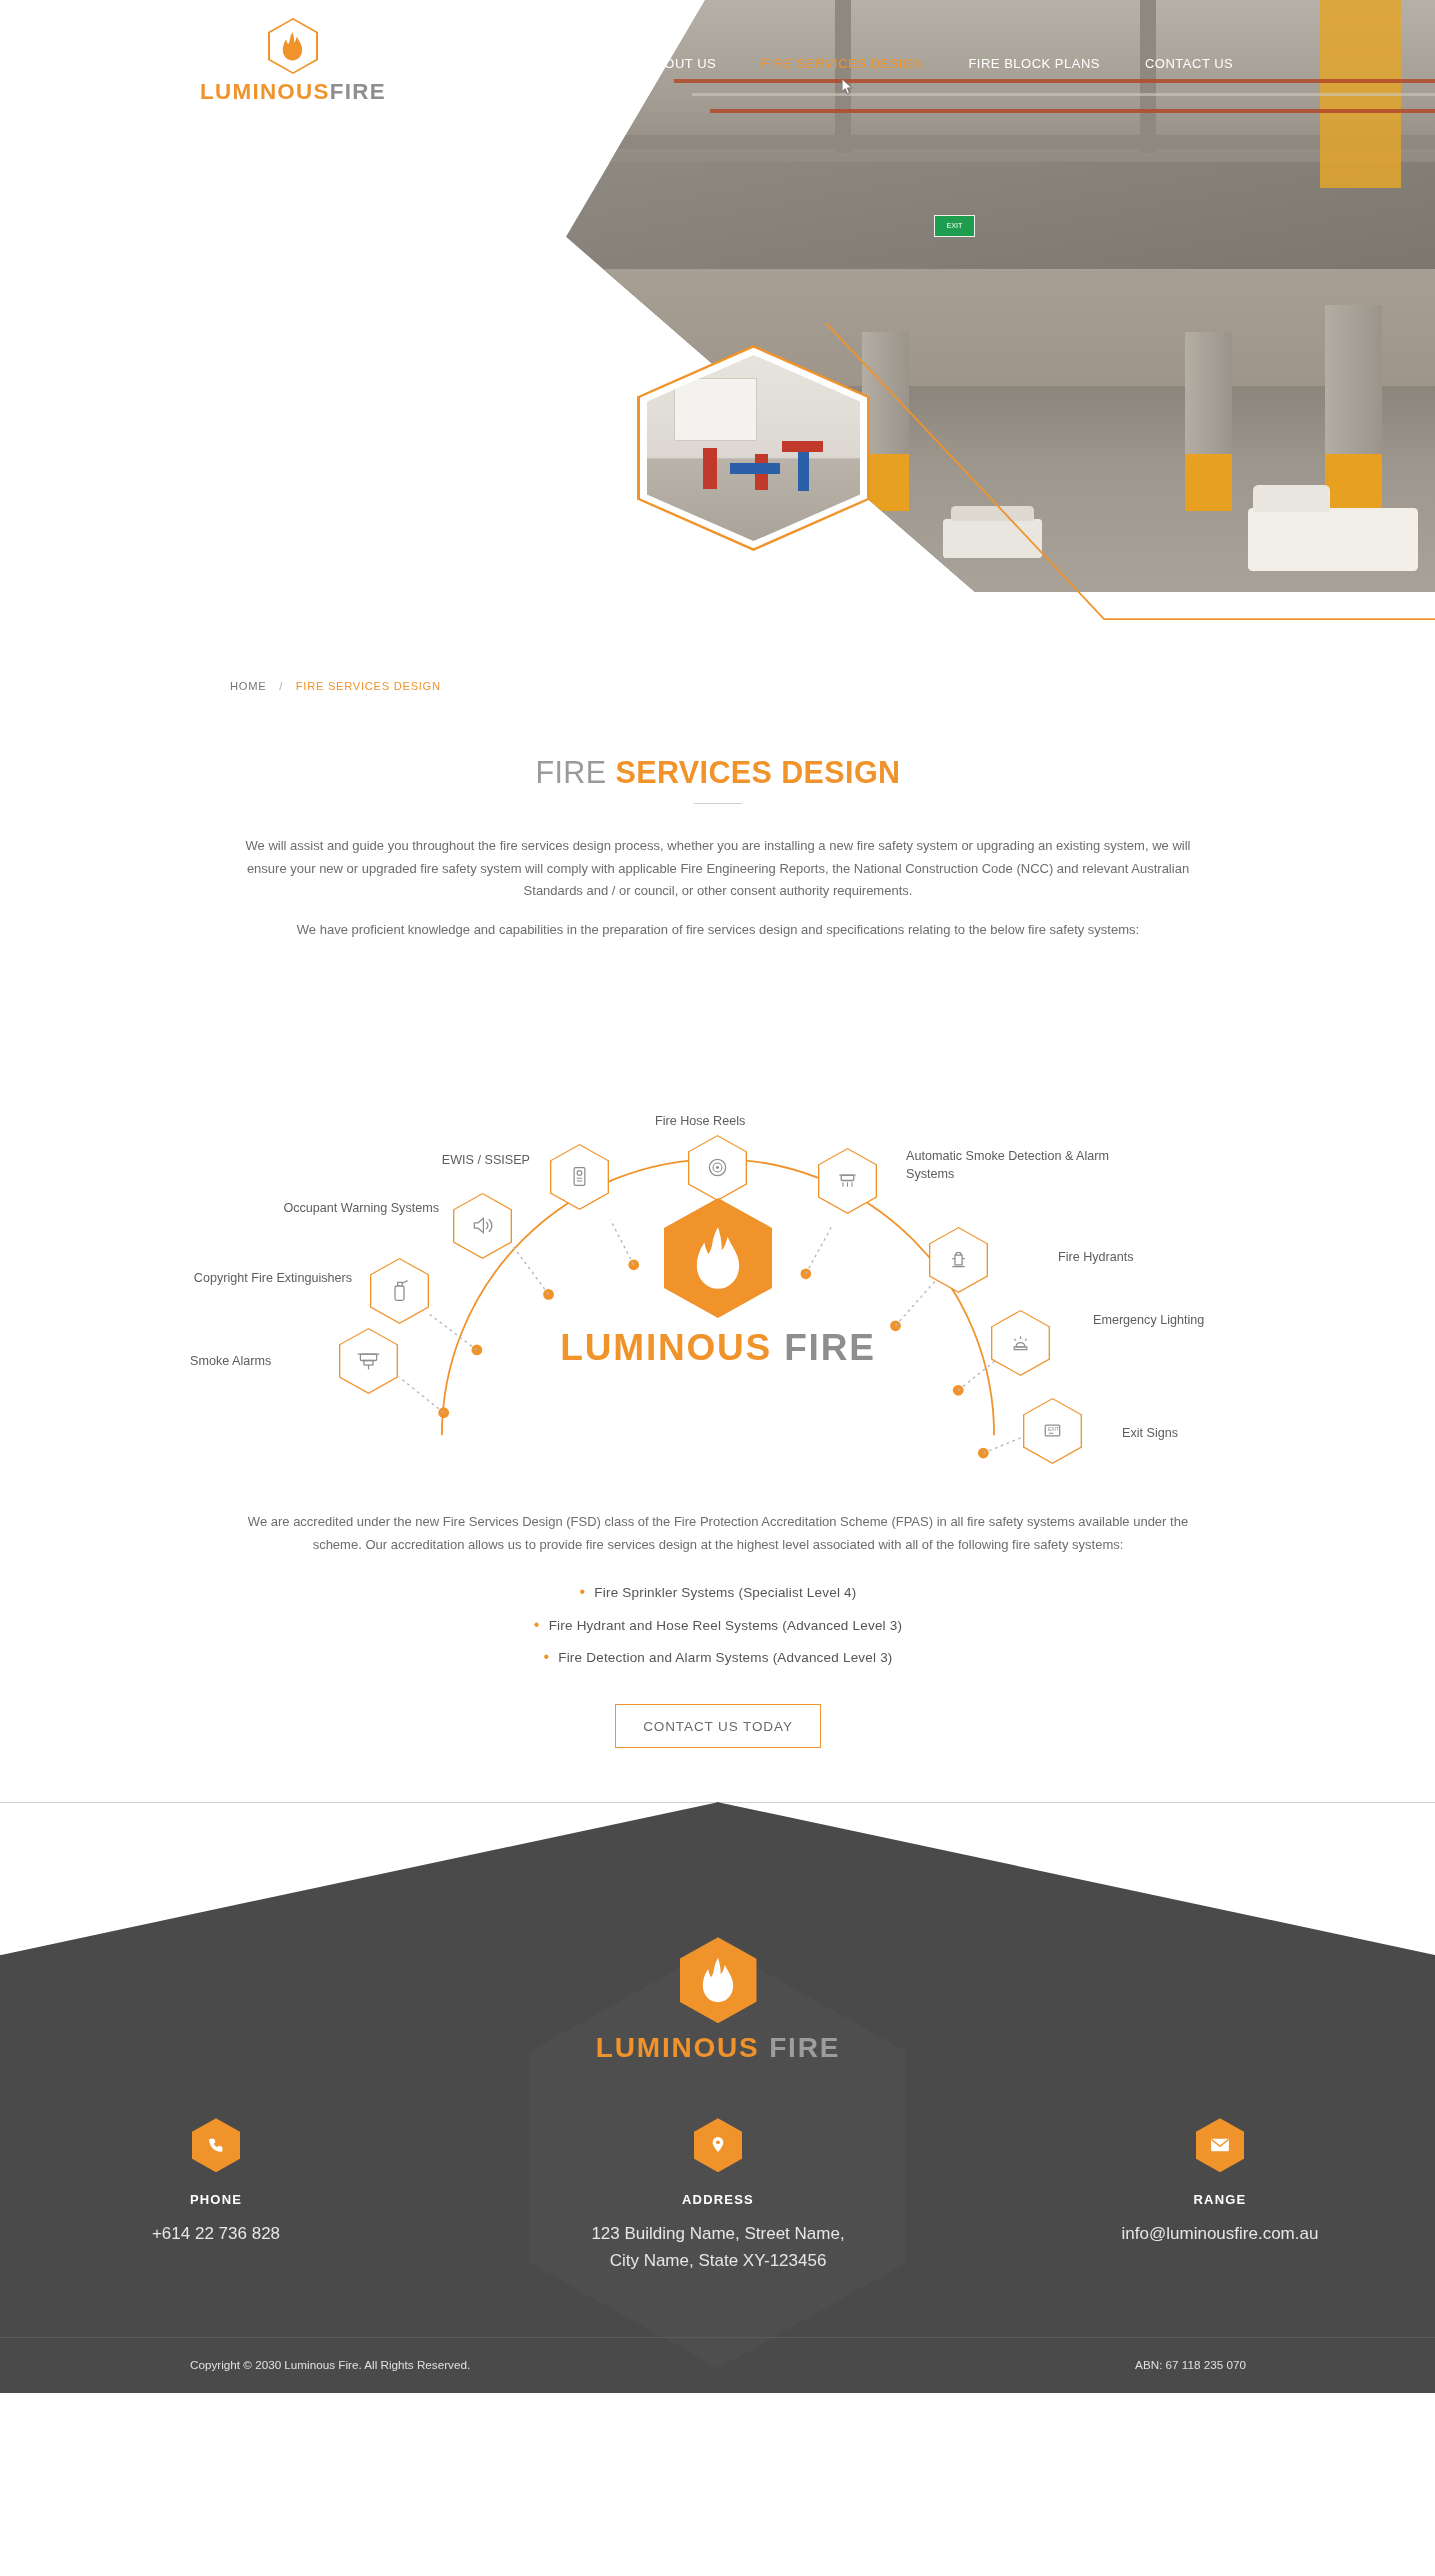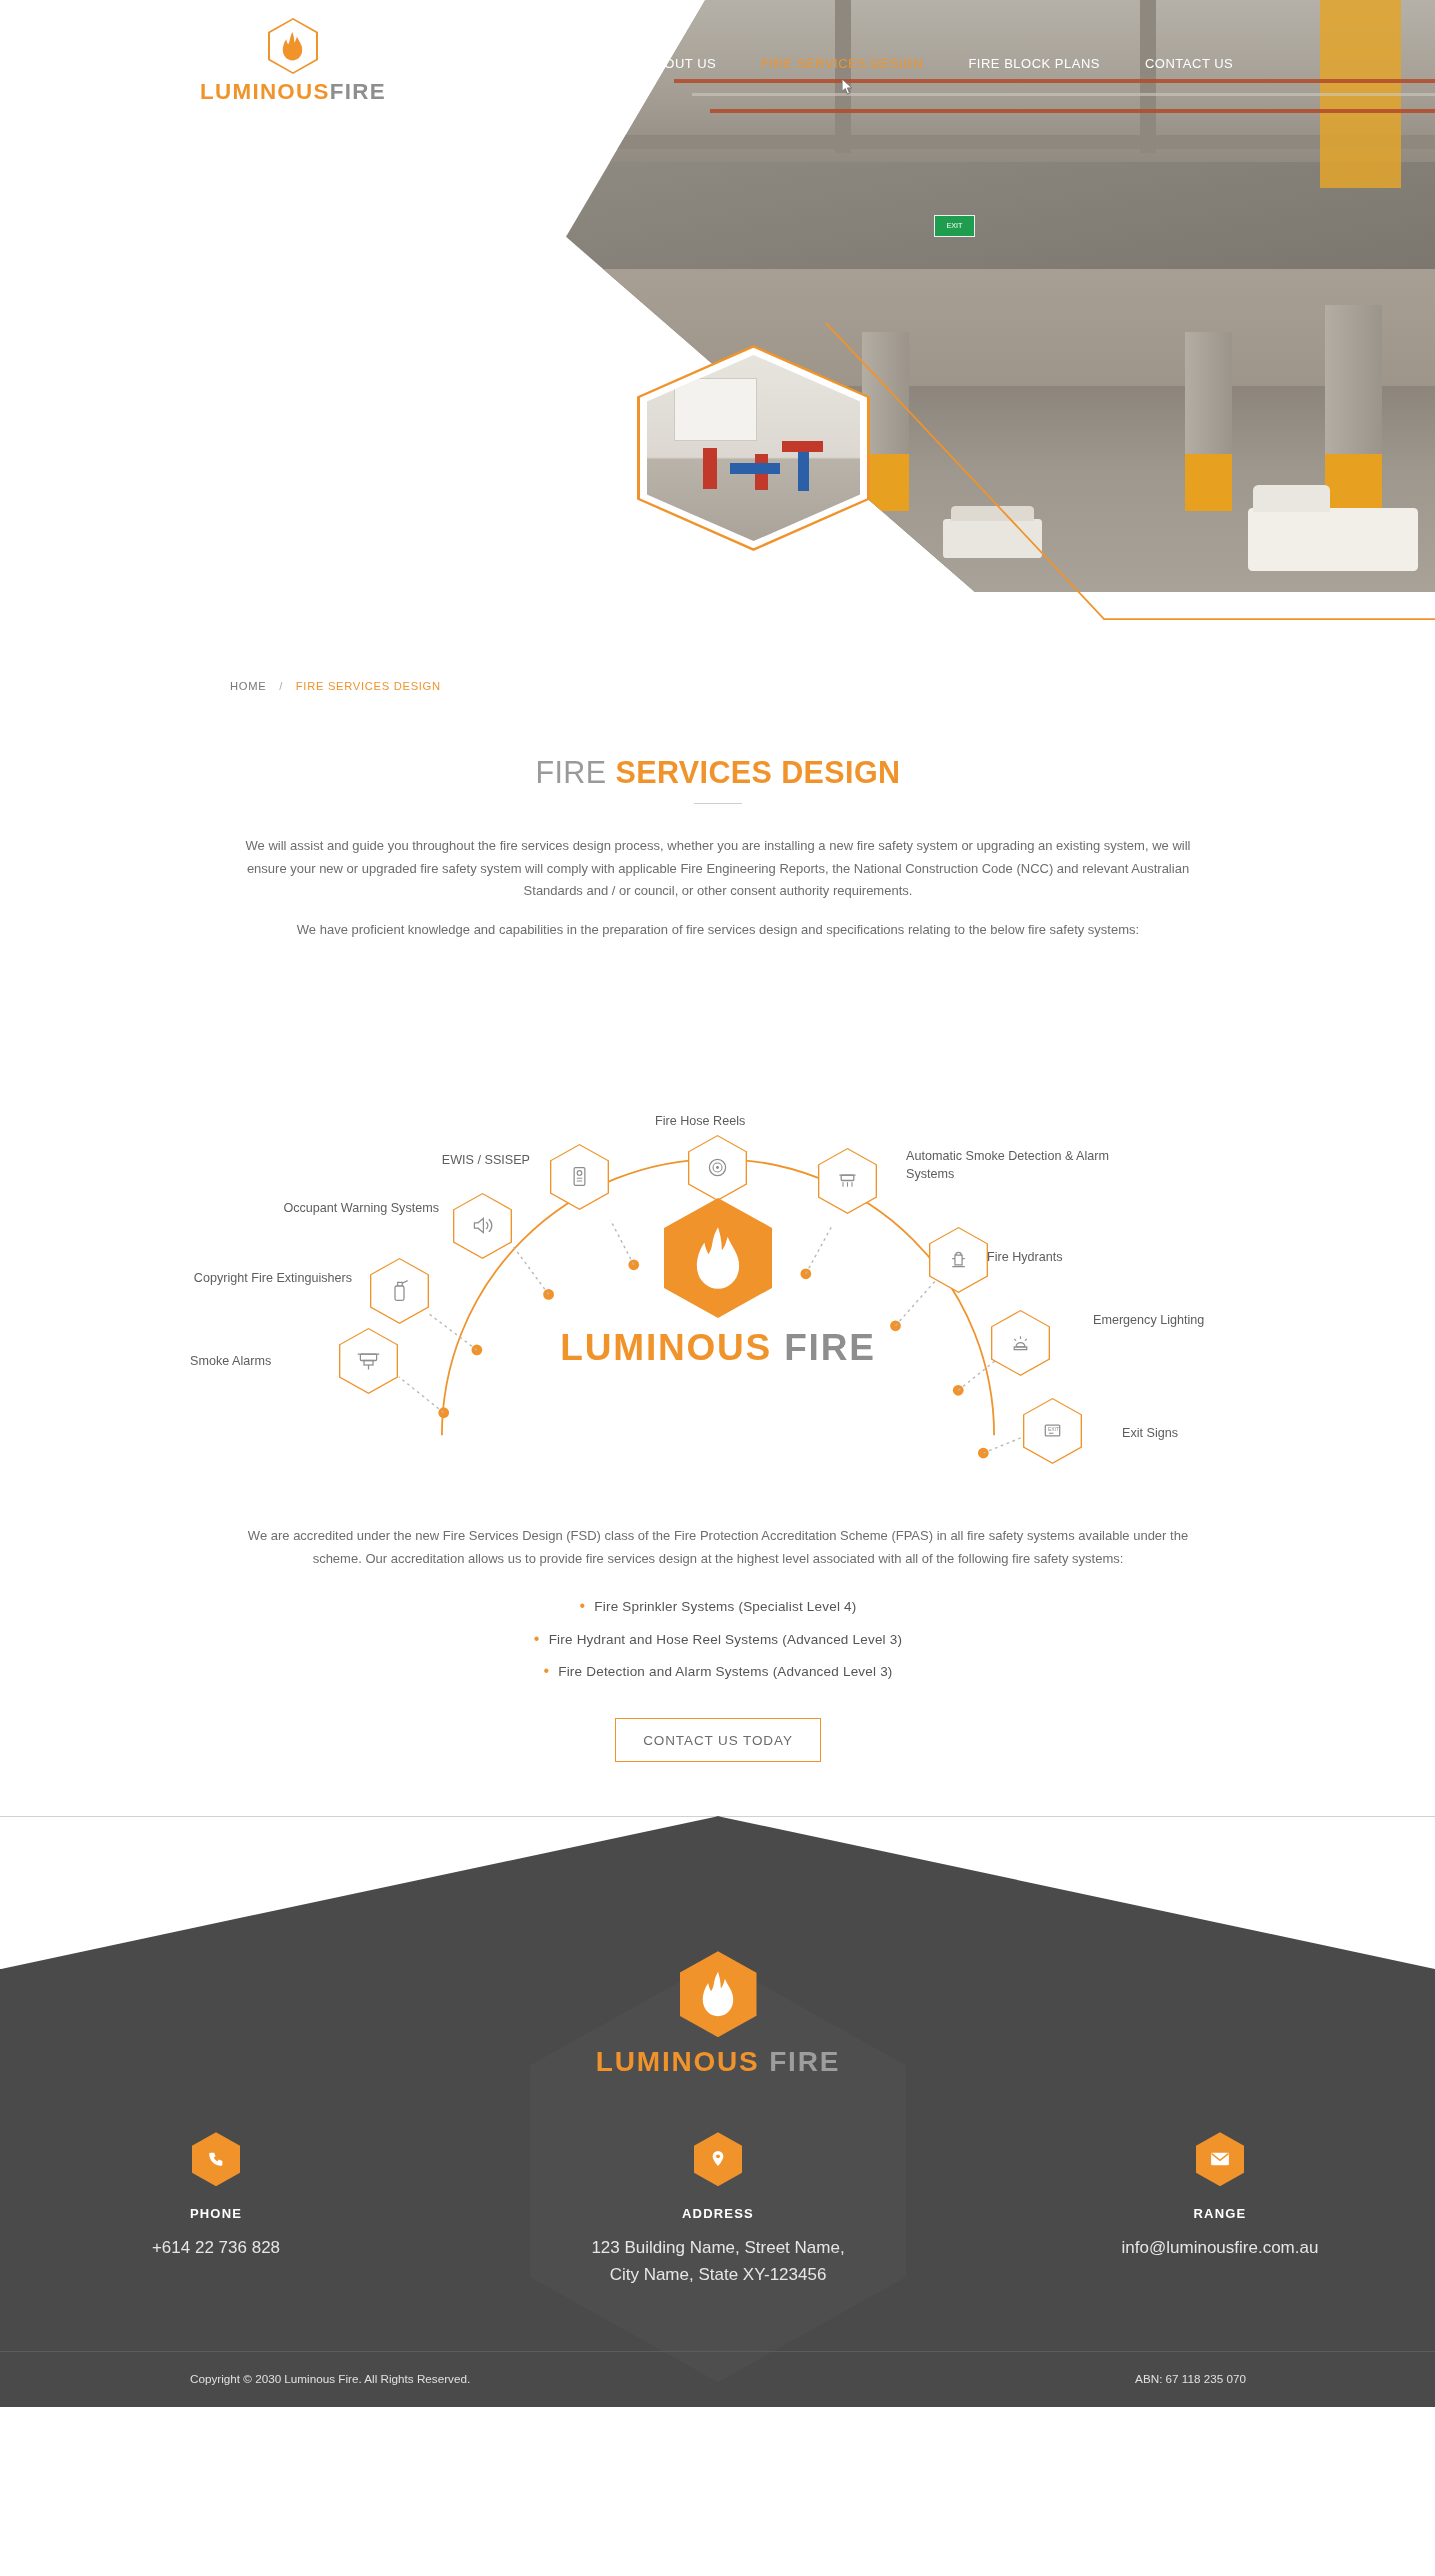--- a/index.html
+++ b/index.html
@@ -531,21 +531,21 @@
           <svg width="25" height="27" viewBox="0 0 28 30">
             <path d="M10 10 h8 v11 h-8 z" fill="none" stroke="#8d8d8d" stroke-width="1.4"></path>
             <path d="M11 10 a3 3 0 0 1 6 0" fill="none" stroke="#8d8d8d" stroke-width="1.4"></path>
             <line x1="7" y1="14" x2="10" y2="14" stroke="#8d8d8d" stroke-width="1.4"></line>
             <line x1="18" y1="14" x2="21" y2="14" stroke="#8d8d8d" stroke-width="1.4"></line>
             <line x1="7" y1="23" x2="21" y2="23" stroke="#8d8d8d" stroke-width="1.4"></line>
           </svg>
         </div>
           </div>
       </div>
-      <div class="node-label" style="left:987px;top:280px;">Fire Hydrants</div>
+      <div class="node-label" style="left:1058px;top:280px;">Fire Hydrants</div>
 
       <div class="node" style="left:991px;top:341px;">
         <div class="h-out">
             <div class="h-in">
           <svg width="25" height="27" viewBox="0 0 28 30">
             <path d="M9 20 a5 5 0 0 1 10 0 z" fill="none" stroke="#8d8d8d" stroke-width="1.4"></path>
             <rect x="7" y="20" width="14" height="3" fill="none" stroke="#8d8d8d" stroke-width="1.4"></rect>
             <line x1="14" y1="8" x2="14" y2="11" stroke="#8d8d8d" stroke-width="1.3"></line>
             <line x1="7" y1="11" x2="9" y2="13" stroke="#8d8d8d" stroke-width="1.3"></line>
             <line x1="21" y1="11" x2="19" y2="13" stroke="#8d8d8d" stroke-width="1.3"></line>
@@ -573,21 +573,21 @@
           <svg width="50" height="68" viewBox="0 0 26 34">
             <path d="M13 1 C9 8 11 11 8 15 C6 11 6 9 6 9 C3 13 2 18 2 21 C2 28 7 33 13 33 C19 33 24 28 24 21 C24 15 20 11 18 6 C17 10 16 12 15 13 C15 8 14 4 13 1 Z" fill="#ffffff"></path>
           </svg>
         </div>
         <div class="cword">
           <span class="lum">LUMINOUS</span> <span class="fire">FIRE</span>
         </div>
       </div>
     </div>
 
-    <p class="para" style="margin-top:54px;">We are accredited under the new Fire Services Design (FSD) class of the Fire Protection Accreditation Scheme (FPAS) in all fire safety systems available under the scheme. Our accreditation allows us to provide fire services design at the highest level associated with all of the following fire safety systems:</p>
+    <p class="para" style="margin-top:40px;">We are accredited under the new Fire Services Design (FSD) class of the Fire Protection Accreditation Scheme (FPAS) in all fire safety systems available under the scheme. Our accreditation allows us to provide fire services design at the highest level associated with all of the following fire safety systems:</p>
 
     <ul class="acc-list">
       <li>Fire Sprinkler Systems (Specialist Level 4)</li>
       <li>Fire Hydrant and Hose Reel Systems (Advanced Level 3)</li>
       <li>Fire Detection and Alarm Systems (Advanced Level 3)</li>
     </ul>
 
     <div class="contact-wrap">
       <button class="btn-outline">CONTACT US TODAY</button>
     </div>

